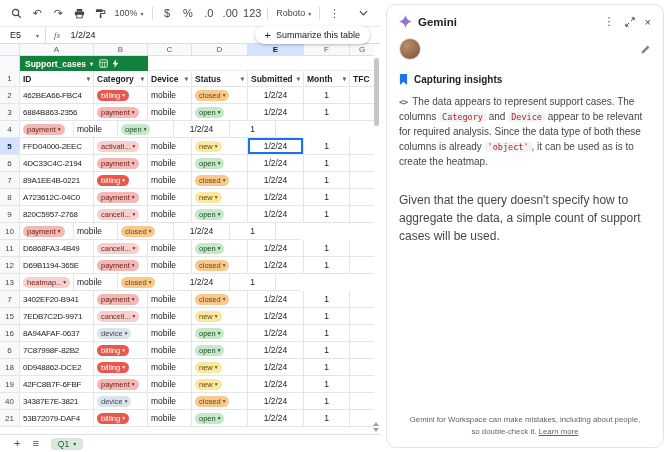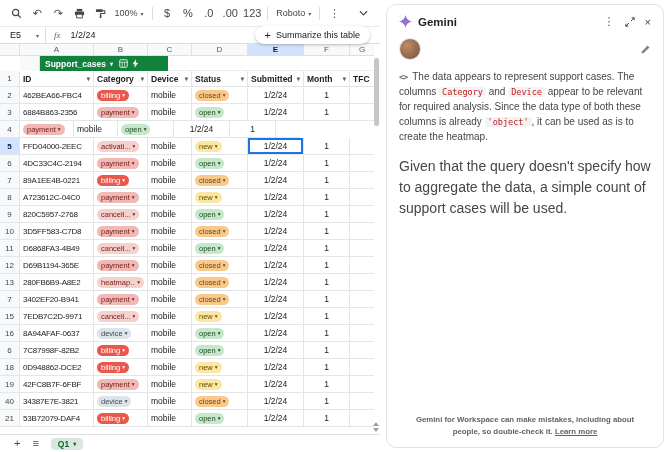--- a/index.html
+++ b/index.html
@@ -26,21 +26,21 @@
     box-shadow:0 1px 3px rgba(60,64,67,.35); cursor:pointer; }
   .summarize-chip .plus { font-size:11px; line-height:9px; color:#202124; }
 
   .grid { position:absolute; top:44px; left:0; width:374px; bottom:18px; overflow:hidden; }
 
   .letters-row { display:flex; }
   .lcell { height:12px; font-size:8px; color:#575b5f; display:flex; align-items:center; justify-content:center;
     background:#f8f9fa; border-right:1px solid #e0e0e0; border-bottom:1px solid #e0e0e0; cursor:pointer; }
   .lcell.selcol { background:var(--sel-bg); color:#041e49; font-weight:bold; }
 
-  .band-row { display:flex; height:15px;margin-left:20px; }
+  .band-row { display:flex; height:15px; }
   .band-spacer { width:20px; background:#f8f9fa; border-right:1px solid #e0e0e0; }
   .band { width:128px; background:var(--table-green); color:#fff; display:flex; align-items:center; gap:4px;
     padding:0 5px; font-size:8.5px; font-weight:bold; cursor:pointer; }
   .band .caret { color:#fff; }
   .band-rest { flex:1; border-bottom:1px solid #eceeee; }
 
   .g-row, .header-row { display:flex; }
   .gcell { height:17px; border-right:1px solid #e4e5e6; border-bottom:1px solid #e4e5e6; padding:0 3px;
     display:flex; align-items:center; overflow:hidden; white-space:nowrap; font-size:8.5px; color:#202124; cursor:cell; }
   .header-row .gcell { height:16px; }
@@ -63,21 +63,21 @@
   .vscroll { position:absolute; top:56px; right:0; width:6px; bottom:24px; }
   .vthumb { width:5px; height:68px; margin-top:2px; background:#c4c7c5; border-radius:3px; cursor:grab; }
   .scroll-arrows { position:absolute; right:1px; bottom:20px; display:flex; flex-direction:column; gap:2px; }
   .tri-up { width:0; height:0; border-left:3px solid transparent; border-right:3px solid transparent; border-bottom:4px solid #9aa0a6; }
   .tri-down { width:0; height:0; border-left:3px solid transparent; border-right:3px solid transparent; border-top:4px solid #9aa0a6; }
 
   .bottom-bar { position:absolute; left:0; right:0; bottom:0; height:18px; border-top:1px solid #e0e0e0;
     display:flex; align-items:center; gap:12px; padding:0 14px; background:#fff; }
   .bb-icon { font-size:11px; color:#444746; cursor:pointer; line-height:1; }
   .sheet-tab { display:flex; align-items:center; gap:4px; background:#d9e7dc; color:#0d652d;
-    font-size:8.5px; font-weight:bold; padding:1px 7px; border-radius:4px; cursor:pointer; }
+    font-size:8.5px; font-weight:normal; padding:1px 7px; border-radius:4px; cursor:pointer; }
   .sheet-tab .caret { color:#0d652d; }
 
   
   .panel { position:absolute; right:4px; top:4px; bottom:4px; width:278px; background:#fff;
     border:1px solid #e0e2e6; border-radius:10px; display:flex; flex-direction:column;
     padding:10px 12px 10px 12px; }
   .p-head { display:flex; align-items:center; gap:6px; }
   .p-title { font-size:11.5px; font-weight:bold; color:#1f1f1f; }
   .p-actions { margin-left:auto; display:flex; align-items:center; gap:10px; color:#444746; }
   .p-actions .icon-btn { cursor:pointer; display:inline-flex; align-items:center; font-size:11px; }
@@ -91,27 +91,27 @@
   .p-prompt { margin-top:6px; font-size:10.5px; line-height:1.4; color:#1f1f1f; }
 
   .p-status { margin-top:14px; display:flex; align-items:center; gap:6px; }
   .p-status-label { font-size:10px; font-weight:bold; color:#1f1f1f; }
 
   .p-analysis { margin-top:9px; font-size:10px; line-height:1.5; color:#444746; }
   .code-icon { font-family:"DejaVu Sans Mono", monospace; font-size:8.5px; font-weight:bold;
     color:#5f6368; margin-right:5px; letter-spacing:-1px; }
   .icode { font-family:"DejaVu Sans Mono", monospace; font-size:8.5px; background:#f1f3f4;
     color:#c5221f; border-radius:3px; padding:0 3px; }
-  .p-analysis2 { margin-top:12px; font-size:14px; line-height:1.5; color:#444746; }
+  .p-analysis2 { margin-top:22px; font-size:12px; line-height:1.5; color:#444746; }
 
   .p-spacer { flex:1; }
   .p-input { height:34px; border:none; outline:none; border-radius:17px; background:#f0f4f9;
     padding:0 14px; font-size:10.5px; color:#1f1f1f; font-family:"Liberation Sans", sans-serif; }
   .p-input::placeholder { color:#5f6368; }
-  .p-foot { margin-top:9px; font-size:7.8px; line-height:1.45; color:#5f6368; text-align:center; padding:0 8px;font-weight:bold; }
+  .p-foot { margin-top:9px; font-size:7.8px; line-height:1.45; color:#5f6368; text-align:center; padding:0 8px; }
   .learn { color:#5f6368; text-decoration:underline; cursor:pointer; }
 
   svg { display:block; }
 </style>
 </head>
 <body>
 
 <div class="app">
 
   <div class="sheet-pane">
@@ -395,21 +395,20 @@
                 <span class="chip-label">open</span>
                 <span class="chip-caret" style="color: rgb(30, 70, 32);">▾</span>
               </span>
             </div>
             <div class="gcell c-e ctr">1/2/24</div>
             <div class="gcell c-f ctr">1</div>
             <div class="gcell c-g"></div>
           </div>
           <div class="g-row">
             <div class="gcell c-num rnum">10</div>
-            <div class="gcell c-a idcell">3D5FF583-C7D8</div>
             <div class="gcell c-b">
               <span class="chip" style="background: rgb(242, 184, 181); color: rgb(110, 29, 23);">
                 <span class="chip-label">payment</span>
                 <span class="chip-caret" style="color: rgb(110, 29, 23);">▾</span>
               </span>
             </div>
             <div class="gcell c-c">mobile</div>
             <div class="gcell c-d">
               <span class="chip" style="background: rgb(248, 201, 138); color: rgb(112, 69, 26);">
                 <span class="chip-label">closed</span>
@@ -455,21 +454,20 @@
                 <span class="chip-label">closed</span>
                 <span class="chip-caret" style="color: rgb(112, 69, 26);">▾</span>
               </span>
             </div>
             <div class="gcell c-e ctr">1/2/24</div>
             <div class="gcell c-f ctr">1</div>
             <div class="gcell c-g"></div>
           </div>
           <div class="g-row">
             <div class="gcell c-num rnum">13</div>
-            <div class="gcell c-a idcell">280FB6B9-A8E2</div>
             <div class="gcell c-b">
               <span class="chip" style="background: rgb(246, 208, 205); color: rgb(110, 29, 23);">
                 <span class="chip-label">heatmap...</span>
                 <span class="chip-caret" style="color: rgb(110, 29, 23);">▾</span>
               </span>
             </div>
             <div class="gcell c-c">mobile</div>
             <div class="gcell c-d">
               <span class="chip" style="background: rgb(248, 201, 138); color: rgb(112, 69, 26);">
                 <span class="chip-label">closed</span>
@@ -690,20 +688,28 @@
     <div class="p-user">
       <span class="avatar"></span>
       <span class="pencil">
         <svg width="11" height="11" viewBox="0 0 12 12">
             <path d="M8.3 1.7l2 2L4.2 9.8 1.6 10.4 2.2 7.8z" fill="#80868b"></path>
           </svg>
       </span>
     </div>
 
 
+    <div class="p-status">
+      <span>
+        <svg width="9" height="11" viewBox="0 0 10 12">
+            <path d="M1 0h8v12L5 8.6 1 12z" fill="#1a73e8"></path>
+          </svg>
+      </span>
+      <span class="p-status-label">Capturing insights</span>
+    </div>
 
     <div class="p-analysis">
       <span class="code-icon">&lt;&gt;</span><span>The data appears to represent support cases. The columns </span><code class="icode">Category</code><span> and </span><code class="icode">Device</code><span> appear to be relevant for required analysis. Since the data type of both these columns is already </span><code class="icode">'object'</code><span>, it can be used as is to create the heatmap.</span>
     </div>
 
     <div class="p-analysis2">Given that the query doesn't specify how to aggregate the data, a simple count of support cases will be used.</div>
 
     <div class="p-spacer"></div>
 
 

